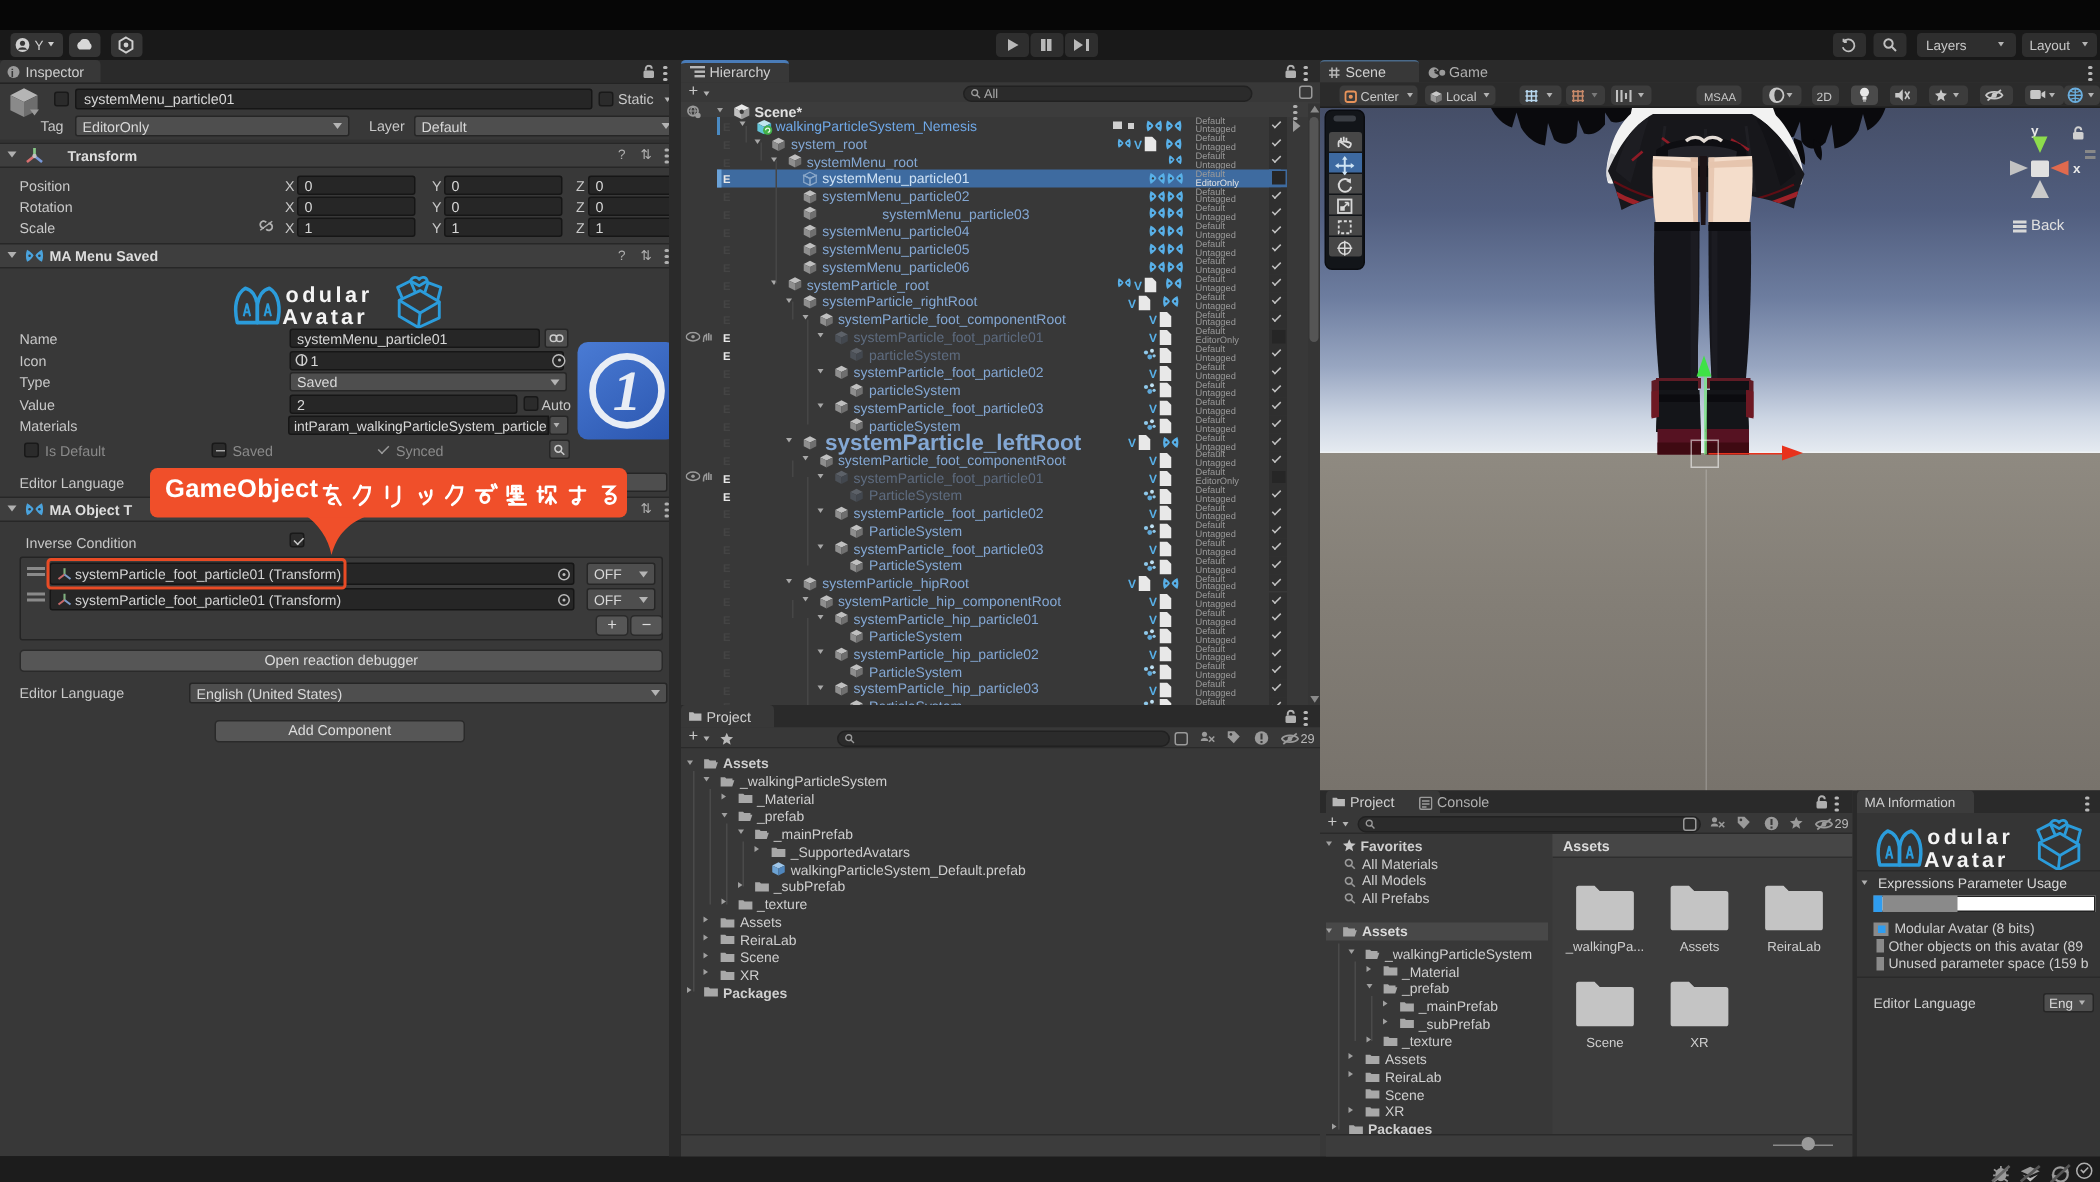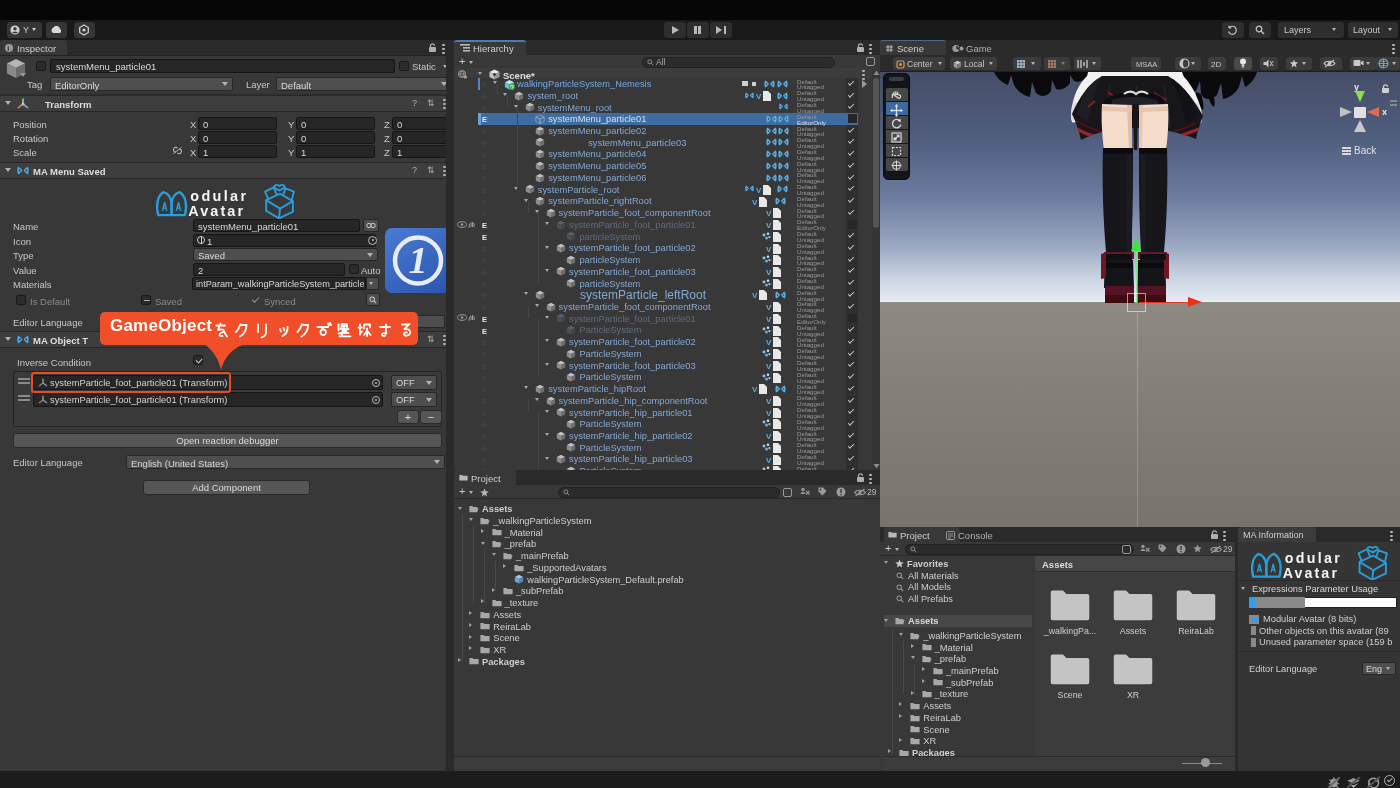--- a/index.html
+++ b/index.html
@@ -697,21 +697,21 @@
 <div class="tx" style="left:797px;top:282.81px;font-size:10px;color:#9a9a9a;transform:scale(0.62);transform-origin:0 0">Untagged</div>
 <div class="ab" style="left:846px;top:277.21px;width:12px;height:11.73px;background:#2f2f2f;"></div>
 <div class="chk" style="left:848px;top:280.21px;width:6px;height:3px"></div>
 <div class="tx" style="left:482px;top:290.44px;font-size:7.5px;color:#444444;font-weight:700;">E</div>
 <div class="da" style="left:524.2px;top:292.44px;border-left-width:2.975px;border-right-width:2.975px;border-top-width:3.8249999999999997px;border-top-color:#a8a8a8"></div>
 <div class="ab" style="left:535.2px;top:289.94px;line-height:0"><svg width="10" height="10" viewBox="0 0 12 12">
       <polygon points="6,1 11,3.5 6,6 1,3.5" fill="#bfbfbf"></polygon>
       <polygon points="1,3.5 6,6 6,11.5 1,9" fill="#8e8e8e"></polygon>
       <polygon points="11,3.5 6,6 6,11.5 11,9" fill="#6f6f6f"></polygon>
     </svg></div>
-<div class="tx" style="left:580px;top:290.24px;font-size:12px;color:#84a8d4;font-weight:400;">systemParticle_leftRoot</div>
+<div class="tx" style="left:550px;top:290.24px;font-size:15px;color:#84a8d4;font-weight:700;">systemParticle_leftRoot</div>
 <div class="tx" style="left:752px;top:290.44px;font-size:8px;color:#58b0e8;font-weight:700;">V</div>
 <div class="ab" style="left:759px;top:290.44px;line-height:0"><svg width="8" height="10" viewBox="0 0 8 10">
       <path d="M0 0 H5 L8 3 V10 H0 Z" fill="#e8e8e8"></path>
     </svg></div>
 <div class="ab" style="left:775px;top:290.94px;line-height:0"><svg width="11" height="8" viewBox="0 0 14 10.5">
       <path d="M1.2 0.5 C4 2 5.5 3.5 6.3 5 C5.5 6.5 4 8.5 1.2 10 C0 6.8 0 3.7 1.2 0.5 Z M12.8 0.5 C10 2 8.5 3.5 7.7 5 C8.5 6.5 10 8.5 12.8 10 C14 6.8 14 3.7 12.8 0.5 Z" fill="#58b0e8"></path>
       <circle cx="3.2" cy="5.2" r="1" fill="#383838"></circle>
       <circle cx="10.8" cy="5.2" r="1" fill="#383838"></circle>
     </svg></div>
 <div class="tx" style="left:797px;top:288.74px;font-size:10px;color:#9a9a9a;transform:scale(0.62);transform-origin:0 0">Default</div>

